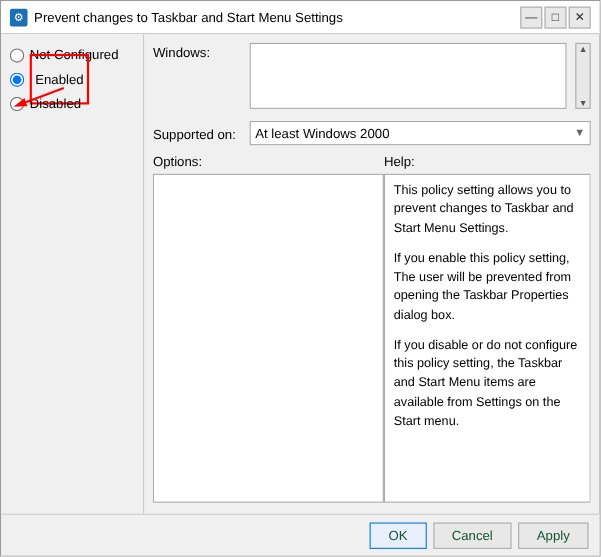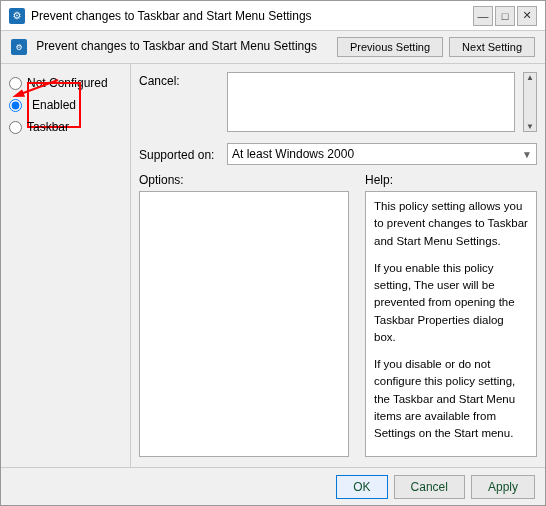--- a/index.html
+++ b/index.html
@@ -186,21 +186,21 @@
       align-items: center;
       justify-content: space-between;
       cursor: pointer;
     }
     .dropdown-arrow {
       color: #666;
       font-size: 10px;
     }
     .options-help-section {
       display: flex;
-      gap: 16px;
+      gap: 0;
       flex: 1;
       overflow: hidden;
     }
     .options-box {
       width: 210px;
       flex-shrink: 0;
     }
     .options-label {
       font-size: 12px;
       color: #000;
@@ -271,30 +271,20 @@
       <div class="title-icon">⚙</div>
       <span class="title-text">Prevent changes to Taskbar and Start Menu Settings</span>
     </div>
     <div class="title-bar-controls">
       <button class="title-btn">—</button>
       <button class="title-btn">□</button>
       <button class="title-btn">✕</button>
     </div>
   </div>
 
-  <div class="header-bar">
-    <div>
-      <span class="header-title-icon">⚙</span>
-      <span class="header-title">Prevent changes to Taskbar and Start Menu Settings</span>
-    </div>
-    <div class="header-buttons">
-      <button class="nav-btn">Previous Setting</button>
-      <button class="nav-btn">Next Setting</button>
-    </div>
-  </div>
 
   <div class="content">
 
     <div class="left-panel">
       <div class="radio-group">
         <label class="radio-item">
           <input type="radio" class="radio-input" name="policy" style="">
           <span class="radio-label">Not Configured</span>
         </label>
         <label class="radio-item">
@@ -307,29 +297,29 @@
                 <marker id="arrowhead" markerWidth="6" markerHeight="4" refX="3" refY="2" orient="auto">
                   <polygon points="0 0, 6 2, 0 4" fill="red"></polygon>
                 </marker>
               </defs>
               <line x1="50" y1="5" x2="10" y2="20" stroke="red" stroke-width="2" marker-end="url(#arrowhead)"></line>
             </svg>
           </span>
         </label>
         <label class="radio-item">
           <input type="radio" class="radio-input" name="policy" style="">
-          <span class="radio-label">Taskbar</span>
+          <span class="radio-label">Disabled</span>
         </label>
       </div>
     </div>
 
     <div class="right-panel">
 
       <div class="comment-section">
-        <span class="section-label">Cancel:</span>
+        <span class="section-label">Windows:</span>
         <div style="flex:1; position:relative;">
           <textarea class="comment-textarea" style="width: 100%;"></textarea>
         </div>
         <div style="width:14px; height:60px; background:#e8e8e8; border:1px solid #aaa; display:flex; flex-direction:column; justify-content:space-between; align-items:center; flex-shrink:0;">
           <span style="font-size:8px; color:#555;">▲</span>
           <span style="font-size:8px; color:#555;">▼</span>
         </div>
       </div>
 
       <div class="supported-section">

